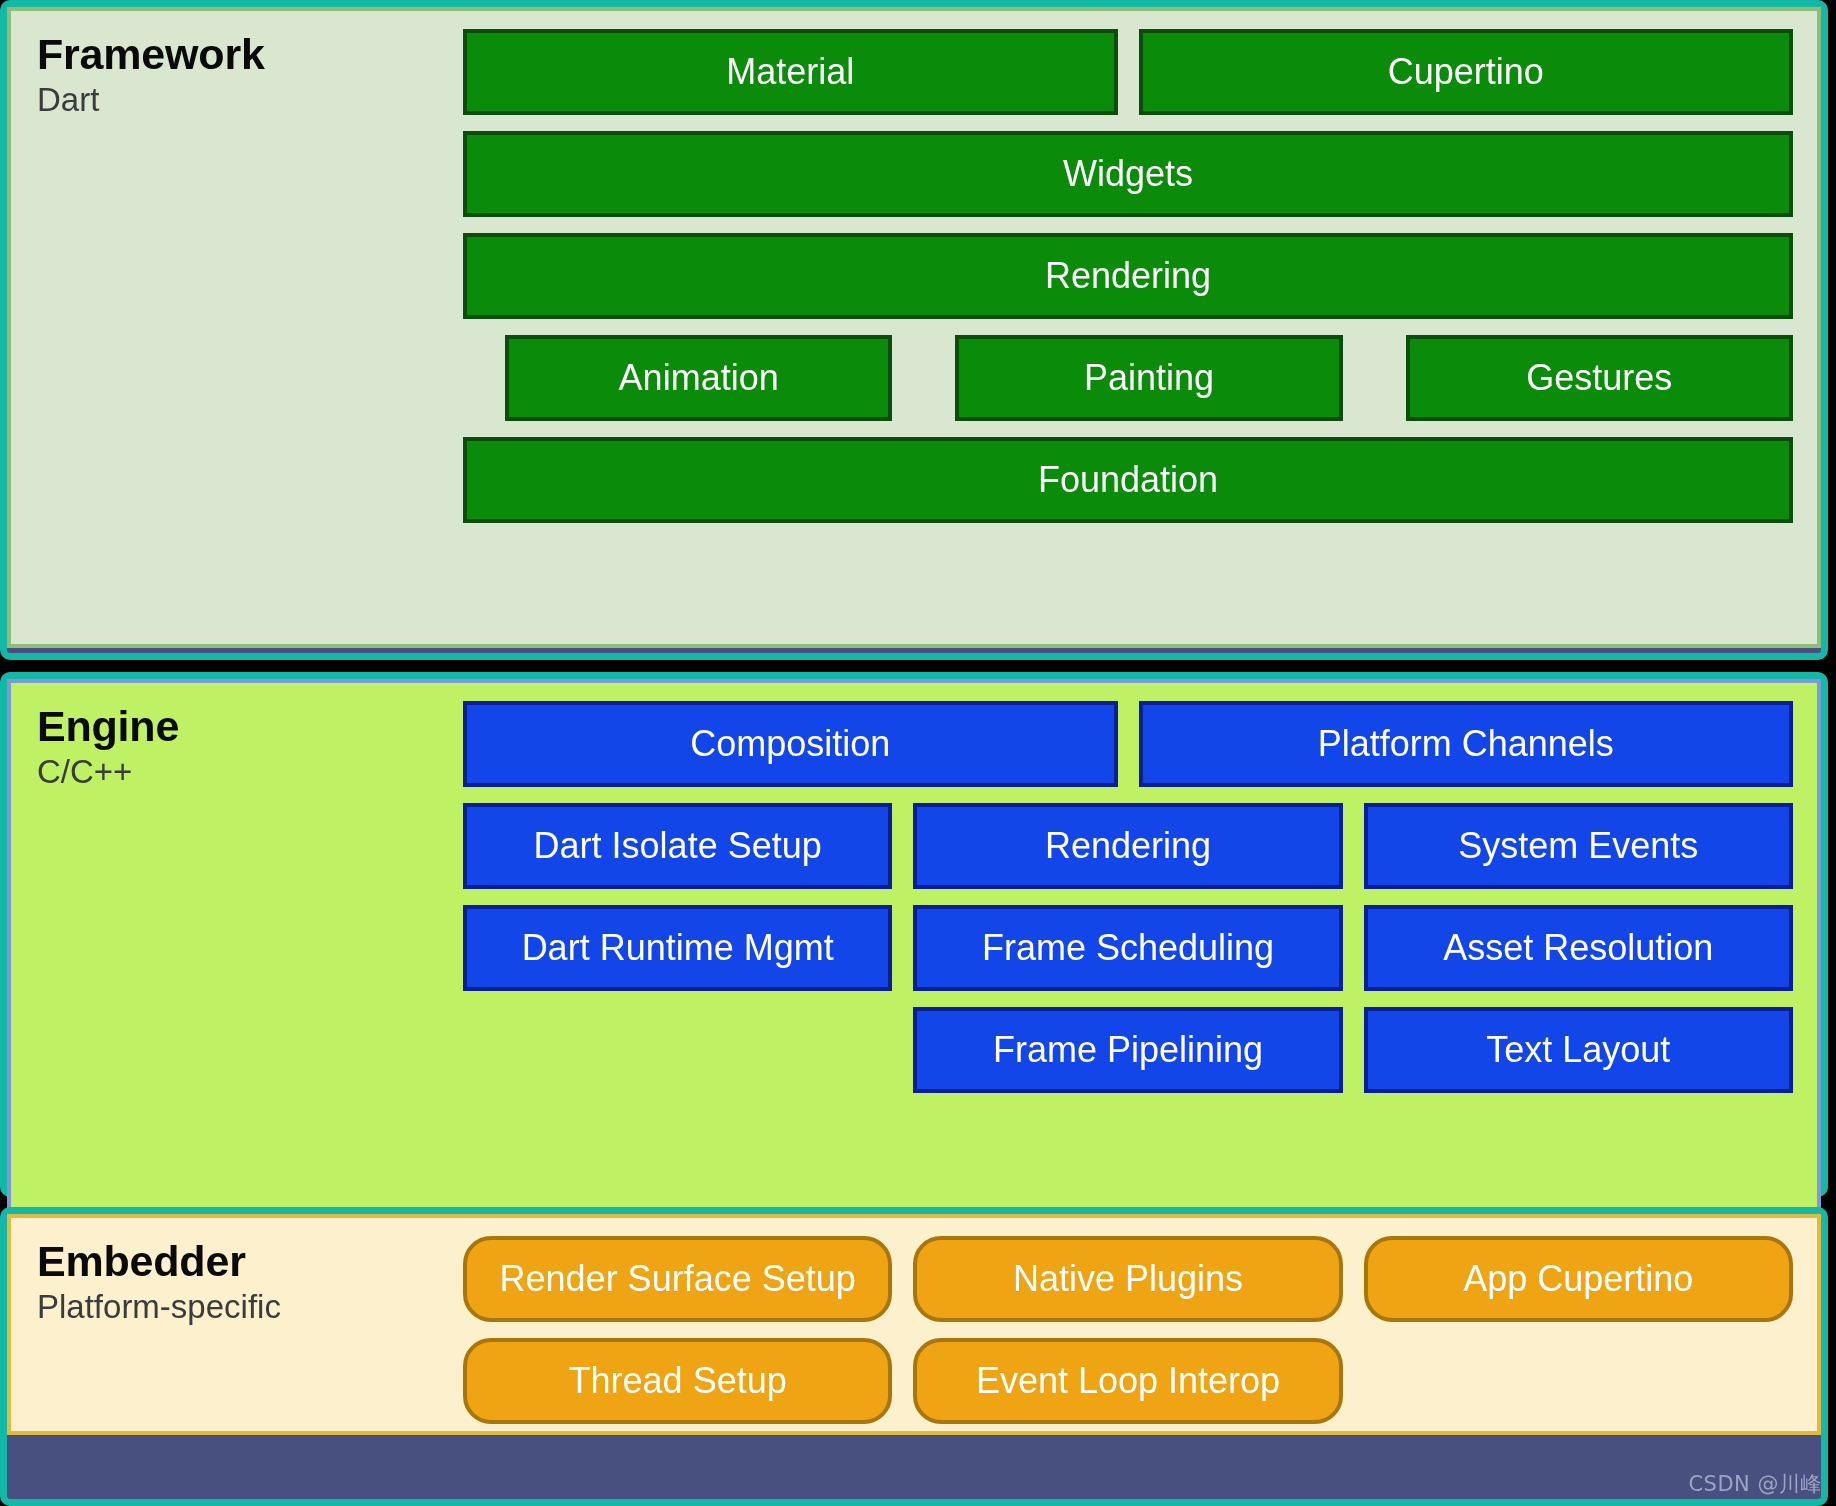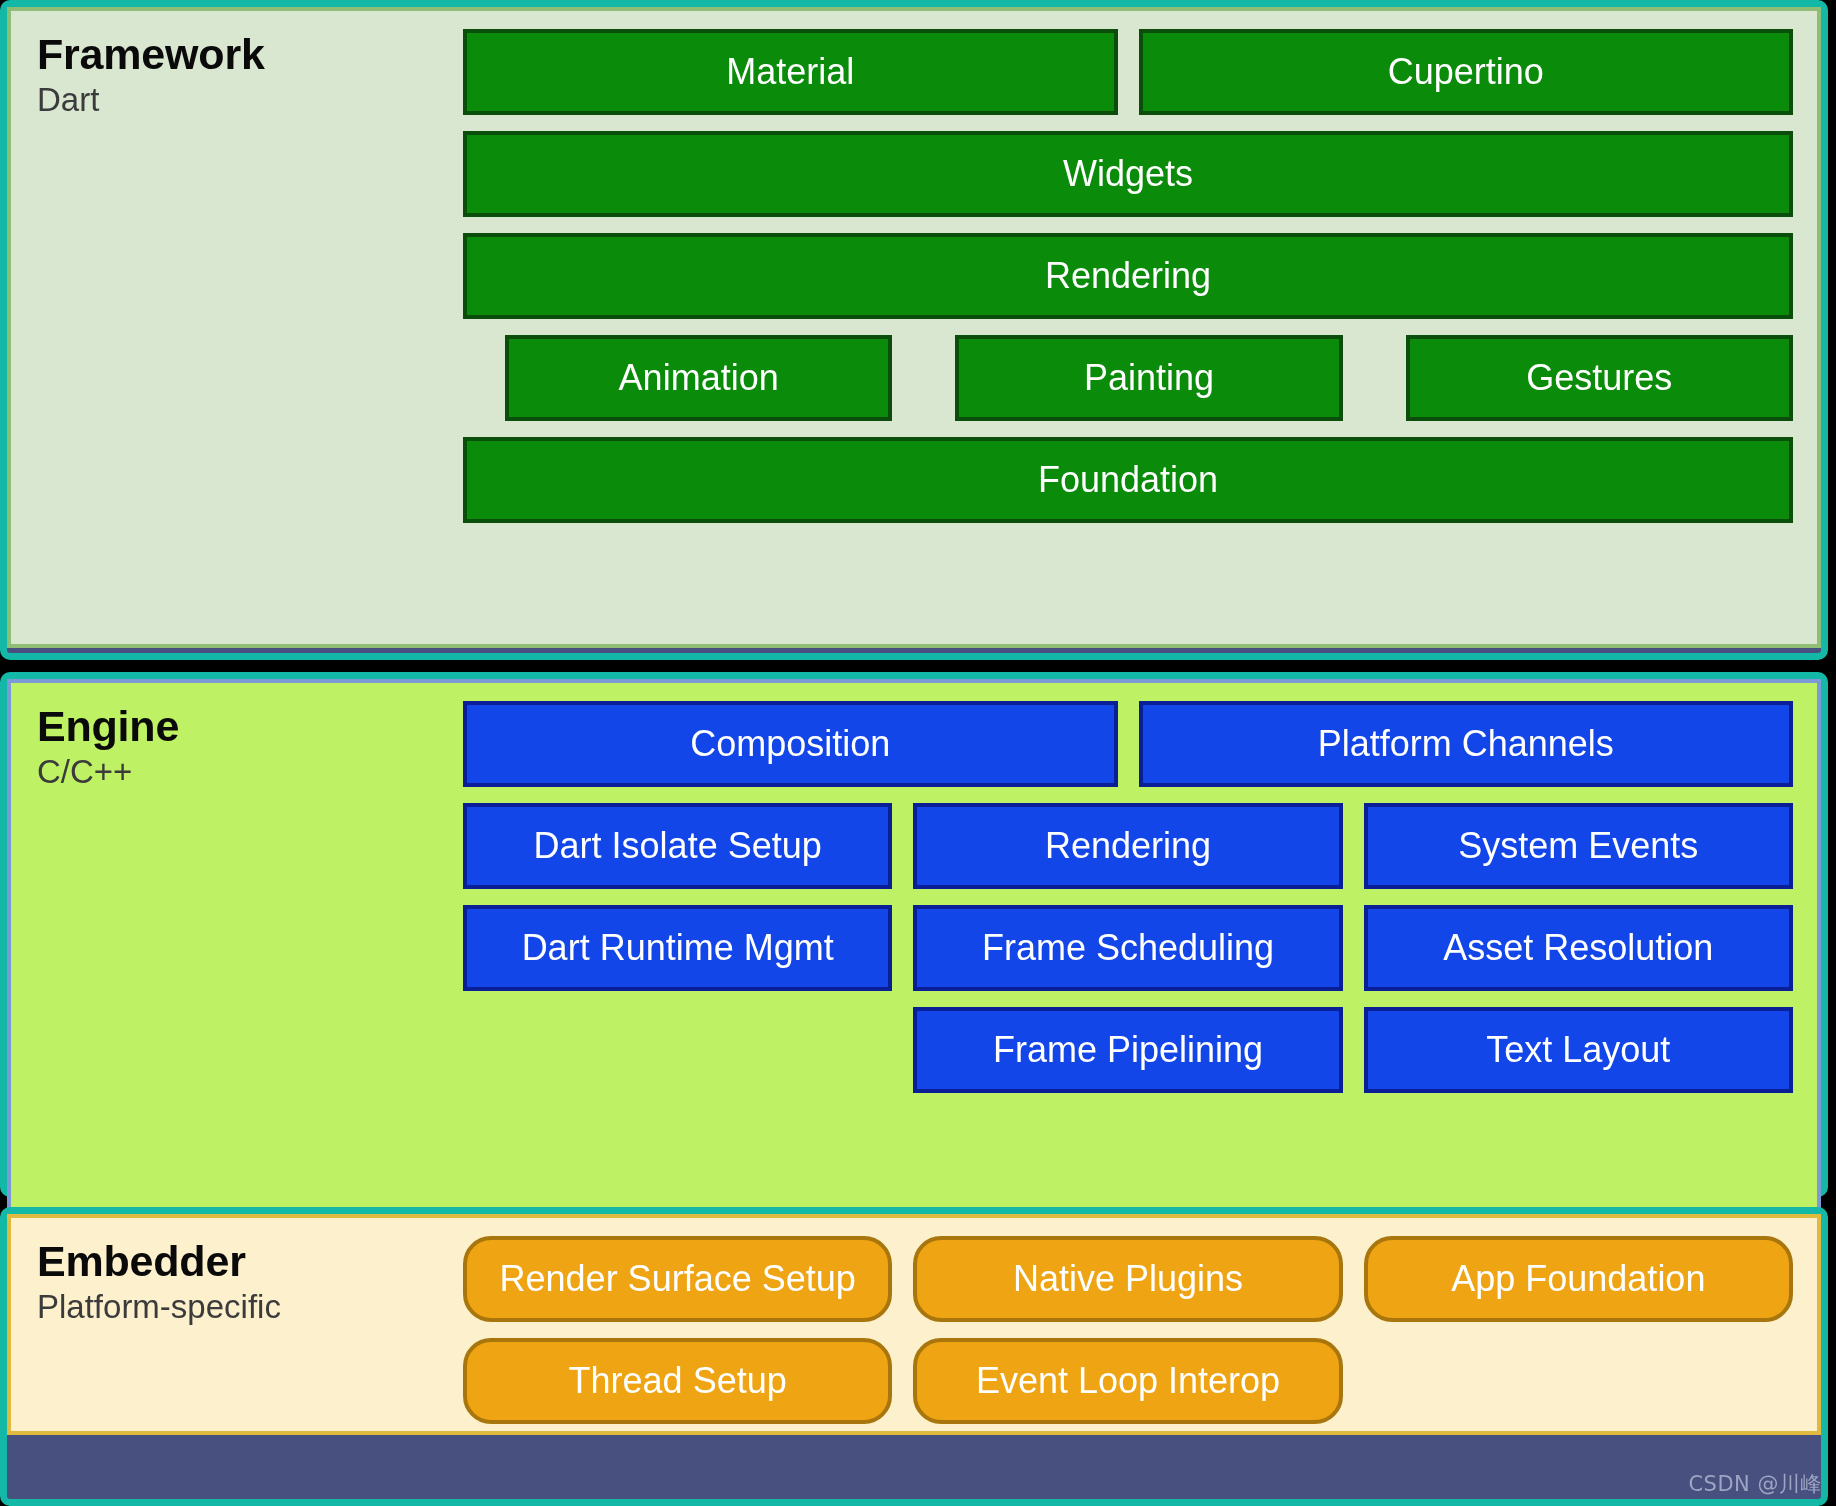--- a/index.html
+++ b/index.html
@@ -255,21 +255,21 @@
       <div class="layer-body embedder-grid">
 
         <div class="row">
           <div class="cell">
             <div class="module orange">Render Surface Setup</div>
           </div>
           <div class="cell">
             <div class="module orange">Native Plugins</div>
           </div>
           <div class="cell">
-            <div class="module orange">App Foundation</div>
+            <div class="module orange">App Cupertino</div>
           </div>
         </div>
 
         <div class="row">
           <div class="cell">
             <div class="module orange">Thread Setup</div>
           </div>
           <div class="cell">
             <div class="module orange">Event Loop Interop</div>
           </div>

